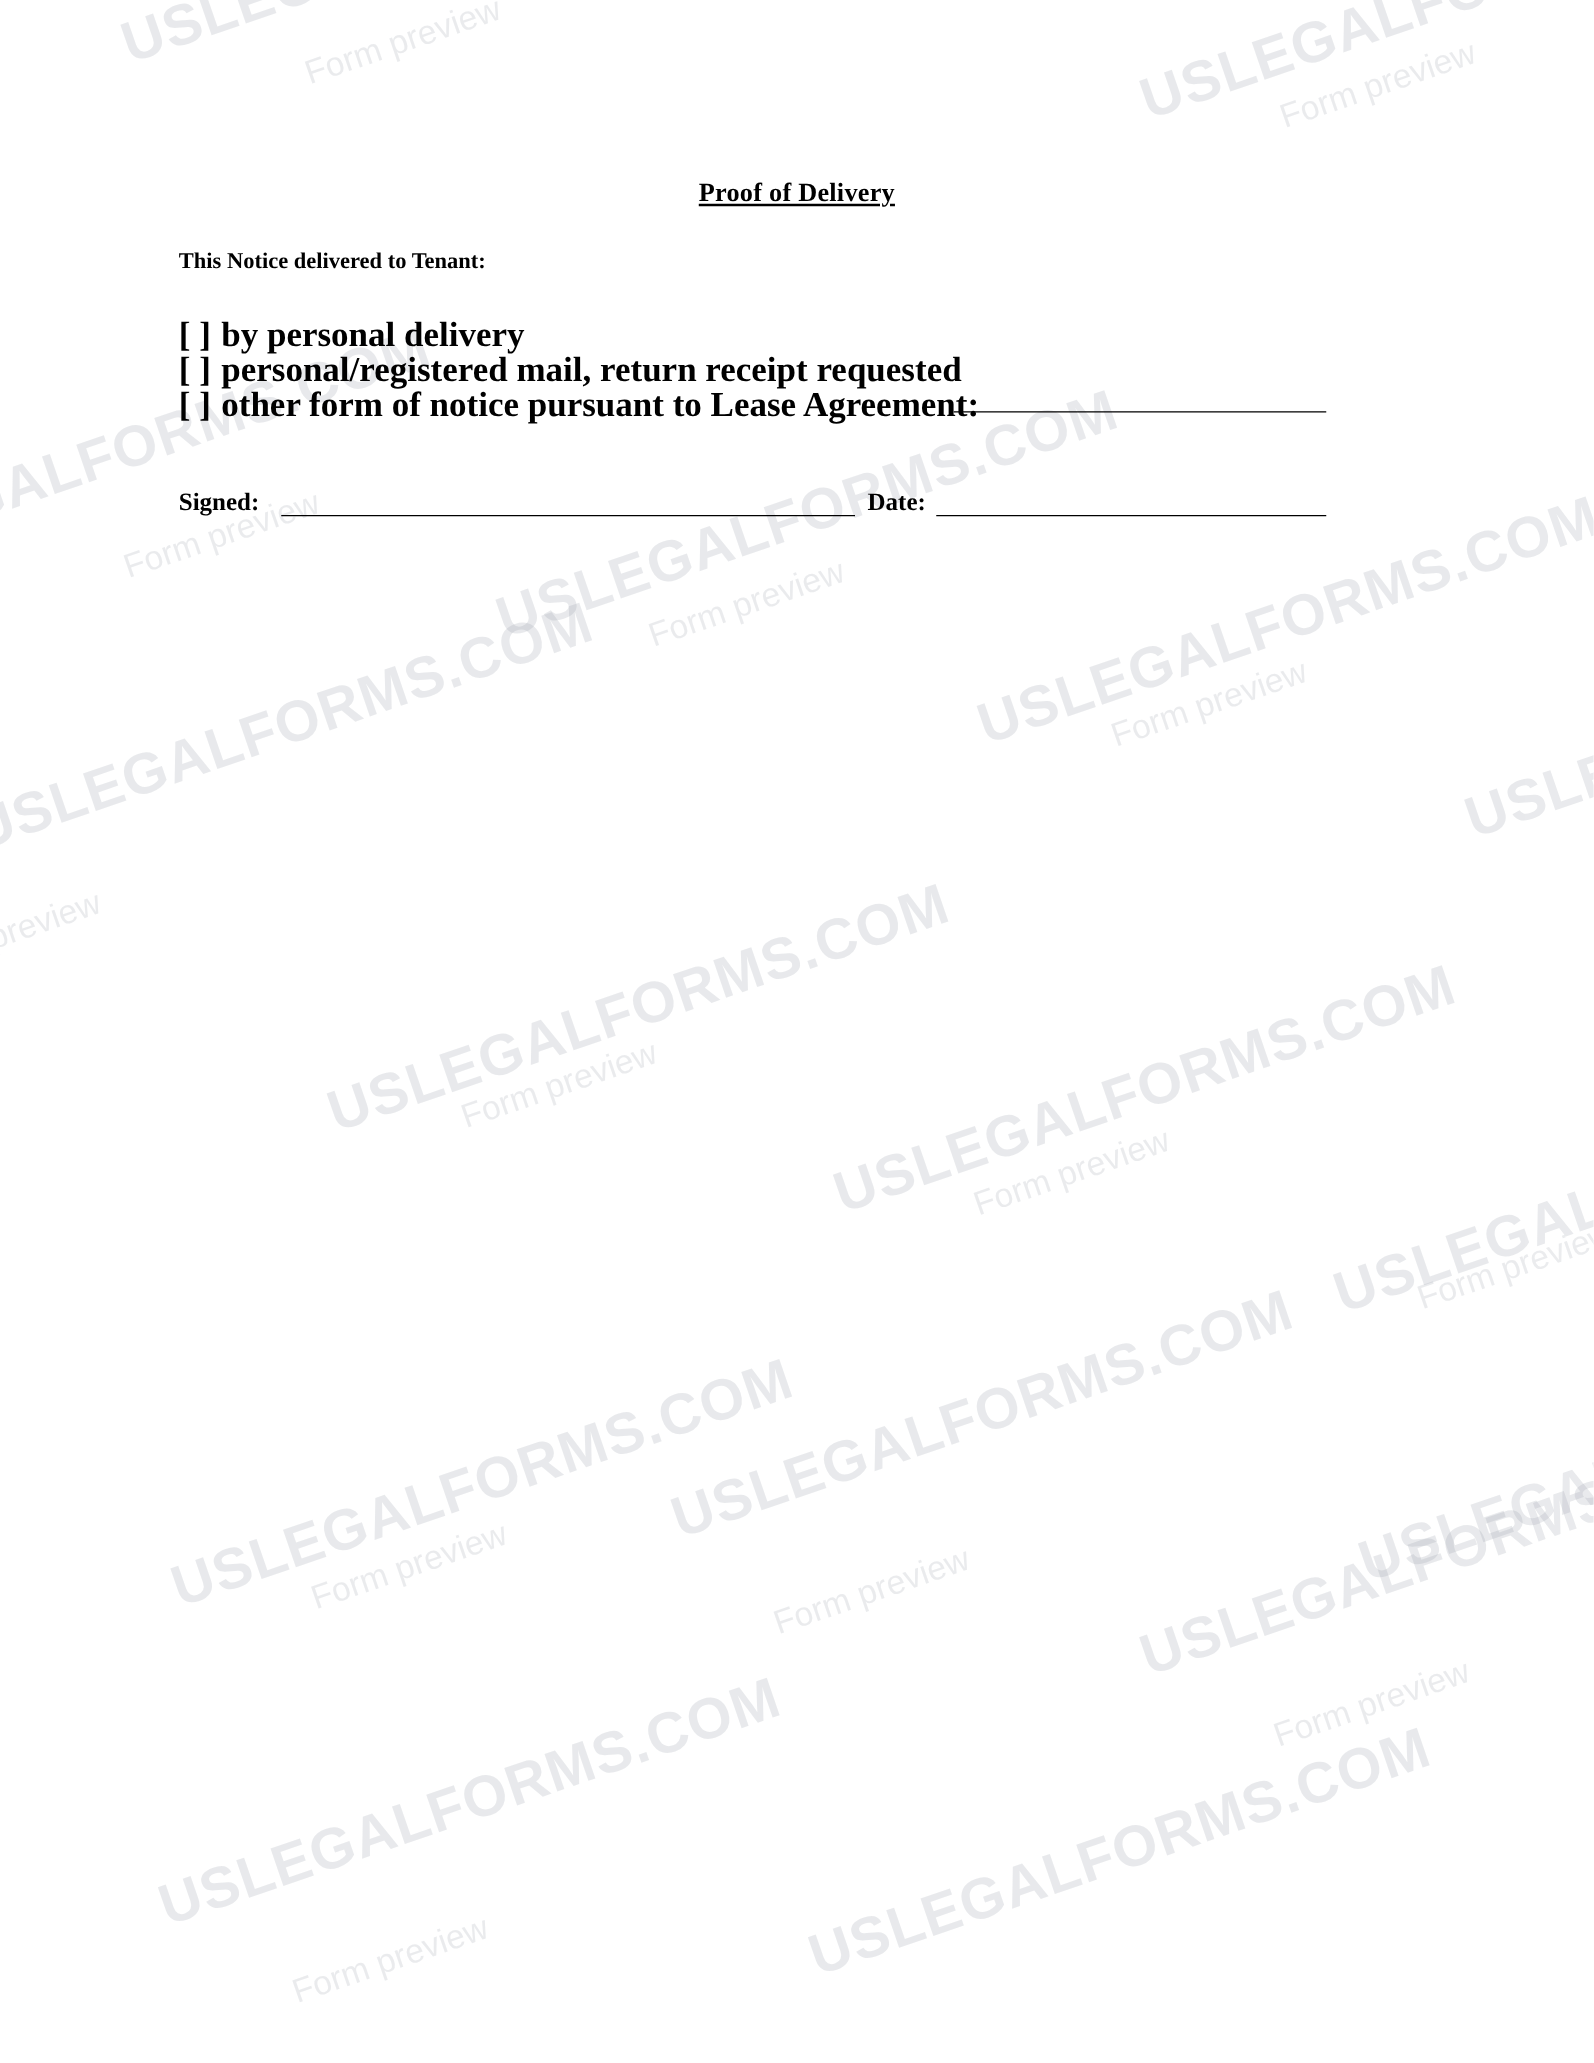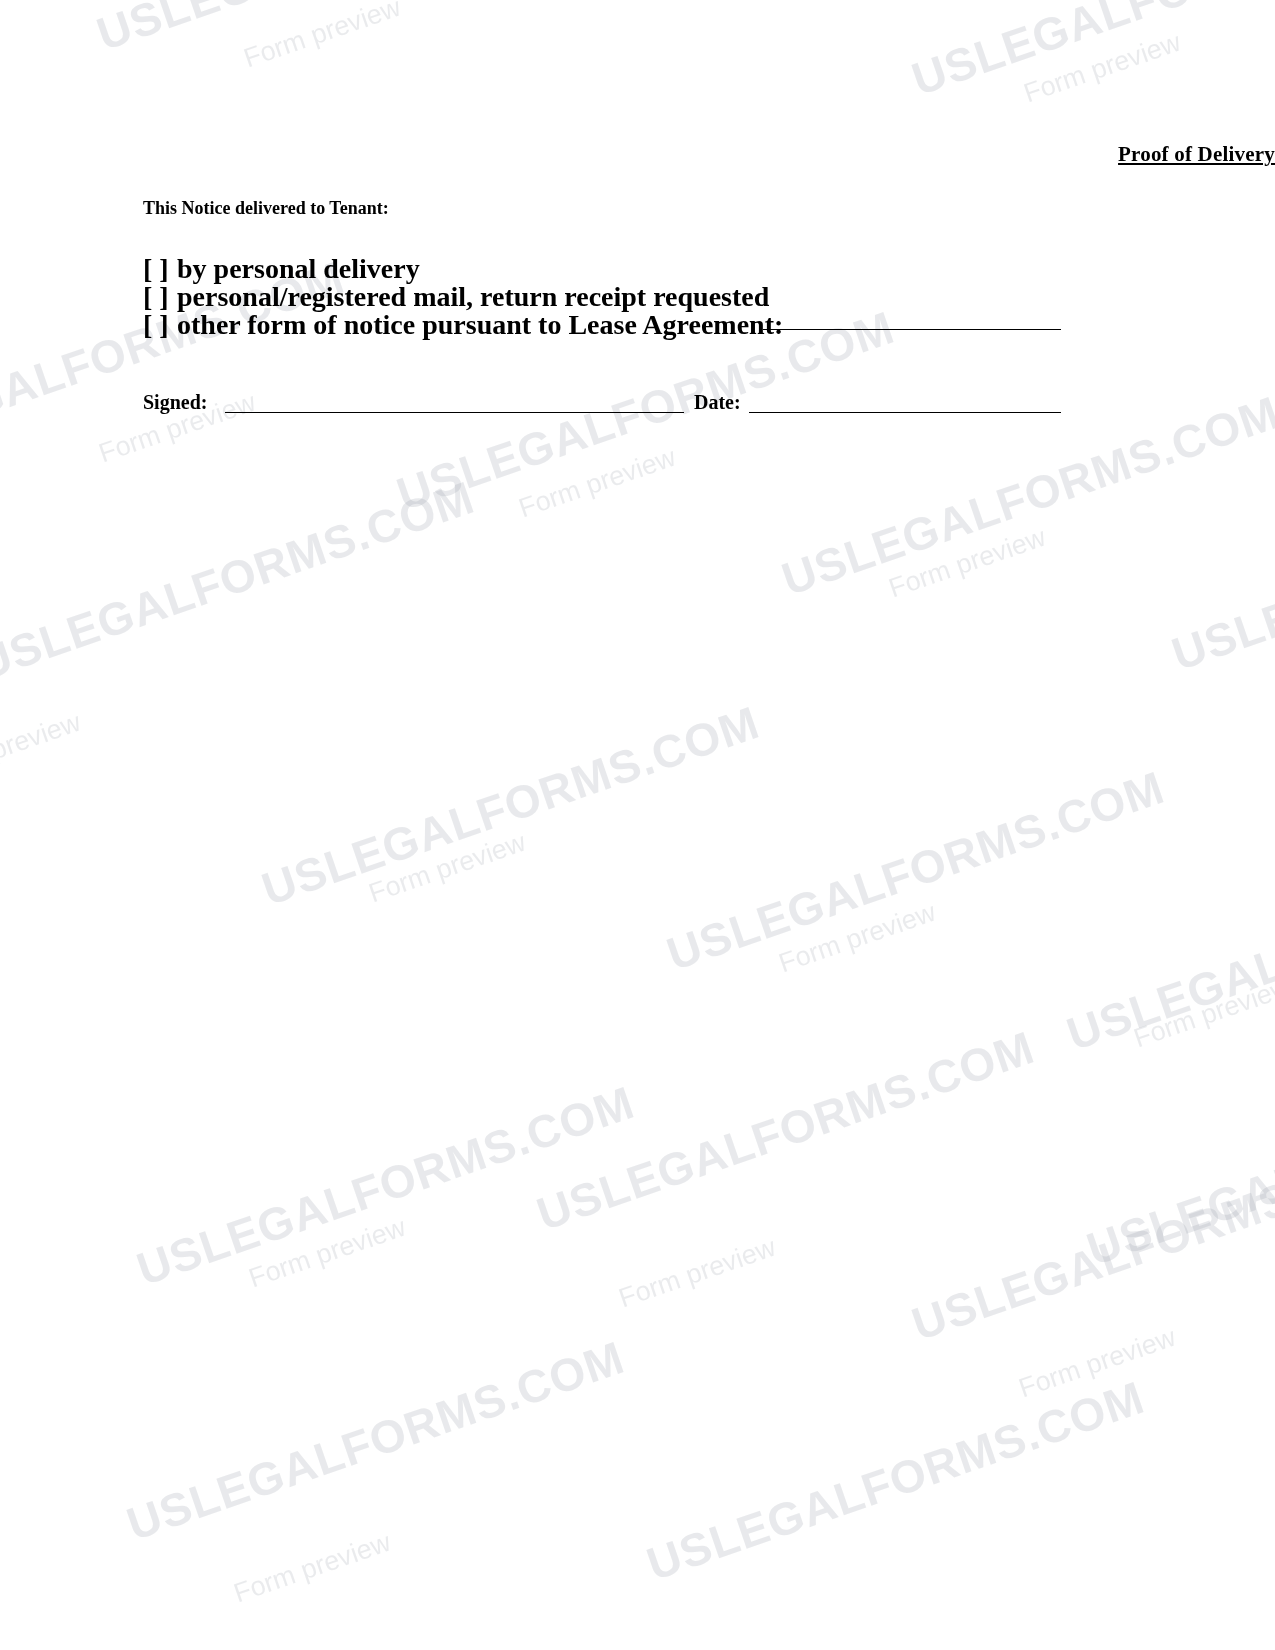--- a/index.html
+++ b/index.html
@@ -48,21 +48,21 @@
   
   .content {
     position: relative;
     z-index: 2;
   }
   .doc-title {
     position: absolute;
     top: 142px;
     left: 0;
     width: 1275px;
-    text-align: right;
+    text-align: center;
     font-size: 21px;
     font-weight: bold;
     letter-spacing: 0.2px;
   }
   .doc-title span {
     text-decoration: underline;
   }
   .intro-line {
     position: absolute;
     top: 198px;

